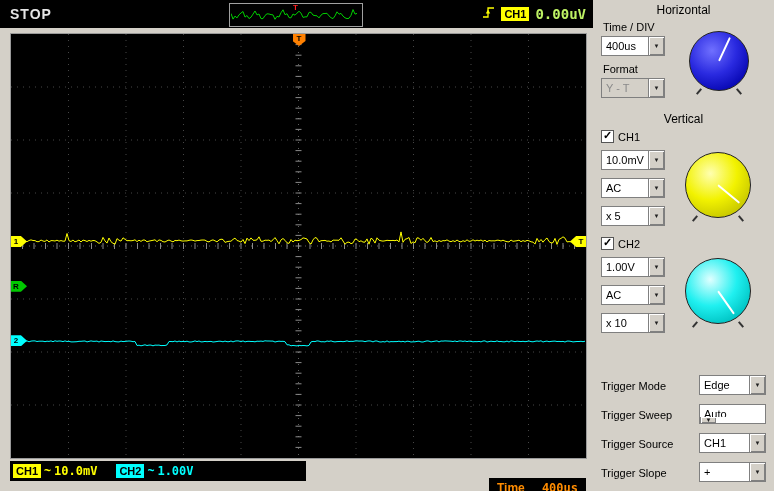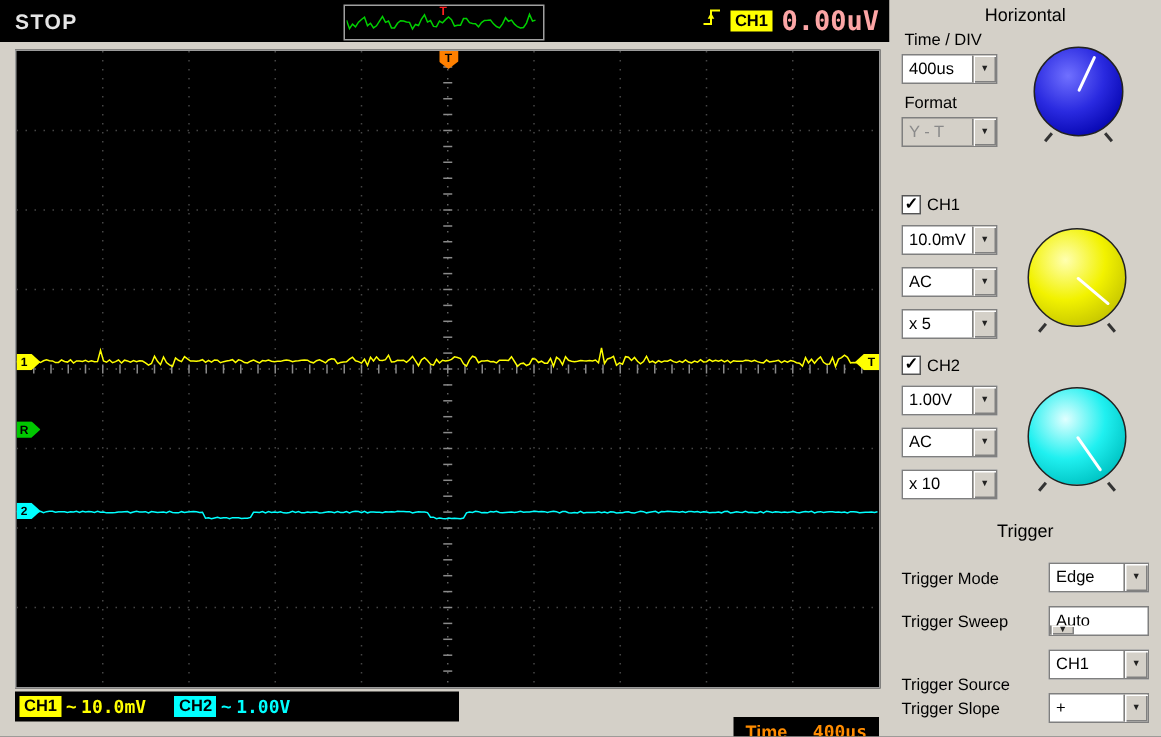--- a/index.html
+++ b/index.html
@@ -8,21 +8,21 @@
   
   .topbar{position:absolute;left:0;top:0;width:593px;height:28px;background:#000;}
   .status{position:absolute;left:10px;top:0;height:28px;line-height:28px;color:#e5e5e5;font-weight:bold;font-size:14px;letter-spacing:1px;}
   .preview{position:absolute;left:229px;top:3px;width:132px;height:22px;background:#000;border:1px solid #a0a0a0;}
   .preview svg{position:absolute;left:1px;top:1px;}
   .preview-t{position:absolute;top:-1px;left:50%;margin-left:-3px;color:#ff2020;font-size:8px;font-weight:bold;z-index:2;}
   .topbar-right{position:absolute;right:7px;top:0;height:28px;display:flex;align-items:center;gap:6px;}
   .badge{display:inline-block;font-size:11px;font-weight:bold;color:#000;padding:0 3px;height:14px;line-height:14px;}
   .badge-ch1{background:#ffff00;}
   .badge-ch2{background:#00ffff;}
-  .trig-level{color:#fca5a5;font-size:18px;font-weight:bold;font-family:"DejaVu Sans Mono",monospace;}
+  .trig-level{color:#bef264;font-size:14px;font-weight:bold;font-family:"DejaVu Sans Mono",monospace;}
   
   .scope{position:absolute;left:10px;top:33px;width:575px;height:424px;background:#000;border:1px solid #9a9a9a;}
   .scope svg{position:absolute;left:0;top:0;}
   .mk-top{position:absolute;top:0;width:13px;height:12px;z-index:3;color:#000;font-size:8px;font-weight:bold;text-align:center;line-height:10px;clip-path:polygon(0 0,100% 0,100% 58%,50% 100%,0 58%);}
   .mk-left{position:absolute;left:0;width:16px;height:11px;z-index:3;color:#000;font-size:8px;font-weight:bold;text-align:left;line-height:11px;clip-path:polygon(0 0,62% 0,100% 50%,62% 100%,0 100%);}
   .mk-left span{display:inline-block;width:10px;text-align:center;}
   .mk-right{position:absolute;right:0;width:16px;height:11px;z-index:3;color:#000;font-size:8px;font-weight:bold;text-align:right;line-height:11px;clip-path:polygon(38% 0,100% 0,100% 100%,38% 100%,0 50%);}
   .mk-right span{display:inline-block;width:10px;text-align:center;}
   
   .bbar-left{position:absolute;left:10px;top:461px;width:296px;height:20px;background:#000;display:flex;align-items:center;gap:3px;padding-left:3px;box-sizing:border-box;}
@@ -37,21 +37,21 @@
   .panel{position:relative;width:181px;height:491px;background:#d4d0c8;color:#000;}
   .sec-title{position:absolute;left:0;width:100%;text-align:center;font-size:12px;}
   .t-horiz{top:3px;}
   .t-vert{top:112px;}
   .t-trig{top:347px;}
   .plabel{position:absolute;font-size:11px;}
   .l-timediv{left:10px;top:21px;}
   .l-format{left:10px;top:63px;}
   .l-tmode{left:8px;top:380px;}
   .l-tsweep{left:8px;top:409px;}
-  .l-tsource{left:8px;top:451px;}
+  .l-tsource{left:8px;top:438px;}
   .l-tslope{left:8px;top:467px;}
   .dd{position:absolute;height:20px;background:#fff;border:1px solid #7f7f7f;box-sizing:border-box;display:flex;align-items:stretch;font-size:11px;cursor:default;}
   .dd-text{flex:1;padding:3px 0 0 4px;white-space:nowrap;overflow:hidden;}
   .dd-btn{width:15px;display:flex;align-items:center;justify-content:center;font-size:6px;color:#222;background:#d4d0c8;border-left:1px solid #808080;box-shadow:inset 1px 1px 0 #fff,inset -1px -1px 0 #808080;}
   .dd.disabled{background:#d4d0c8;}
   .dd.disabled .dd-text{color:#8a8a8a;}
   .dd-timediv{left:8px;top:36px;width:64px;}
   .dd-format{left:8px;top:78px;width:64px;}
   .dd-ch1scale{left:8px;top:150px;width:64px;}
   .dd-ch1coup{left:8px;top:178px;width:64px;}
@@ -250,20 +250,21 @@
     <div class="dd disabled dd-format">
       <span class="dd-text">Y - T</span>
       <span class="dd-btn">▼</span>
     </div>
     <div class="knob knob-blue">
       <div class="knob-pointer" style="transform: rotate(205deg);"></div>
       <div class="knob-tick tick-l"></div>
       <div class="knob-tick tick-r"></div>
     </div>
 
+    <div class="sec-title t-vert">Vertical</div>
     <label class="chk chk-ch1">
       <input type="checkbox" checked="" style="">
       <span>CH1</span>
     </label>
     <div class="dd dd-ch1scale">
       <span class="dd-text">10.0mV</span>
       <span class="dd-btn">▼</span>
     </div>
     <div class="dd dd-ch1coup">
       <span class="dd-text">AC</span>
@@ -294,21 +295,20 @@
     <div class="dd dd-ch2probe">
       <span class="dd-text">x 10</span>
       <span class="dd-btn">▼</span>
     </div>
     <div class="knob knob-cyan">
       <div class="knob-pointer" style="transform: rotate(325deg);"></div>
       <div class="knob-tick tick-l"></div>
       <div class="knob-tick tick-r"></div>
     </div>
 
-    <div class="sec-title t-trig">Trigger</div>
     <div class="plabel l-tmode">Trigger Mode</div>
     <div class="dd dd-tmode">
       <span class="dd-text">Edge</span>
       <span class="dd-btn">▼</span>
     </div>
     <div class="plabel l-tsweep">Trigger Sweep</div>
     <div class="dd dd-tsweep">
       <span class="dd-text">Auto</span>
       <span class="dd-btn">▼</span>
     </div>

